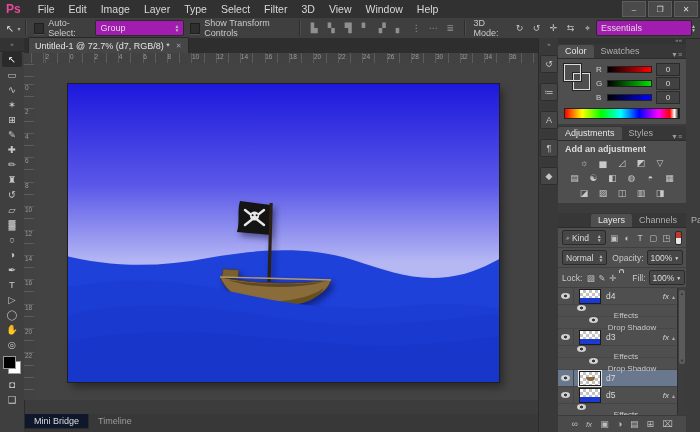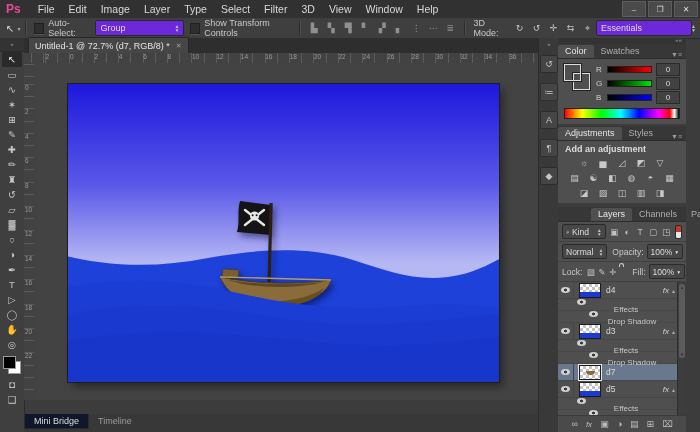--- a/index.html
+++ b/index.html
@@ -14,21 +14,21 @@
   .win-controls{margin-left:auto;display:flex;}
   .win-btn{width:22px;height:14px;margin-right:2px;background:#4a4a4a;border:1px solid #5d5d5d;
            font-size:8px;color:#ddd;display:flex;align-items:center;justify-content:center;}
   
   .optionsbar{position:absolute;left:0;top:18px;width:700px;height:20px;background:#3f3f3f;
               border-bottom:1px solid #2a2a2a;display:flex;align-items:center;font-size:9px;color:#c9c9c9;}
   .opt-sep{width:1px;height:14px;background:#2d2d2d;border-right:1px solid #4d4d4d;margin:0 5px;}
   .opt-tool{display:flex;align-items:center;margin-left:6px;font-size:10px;color:#e0e0e0;}
   .opt-tool .dd-arrow{font-size:6px;margin-left:3px;color:#aaa;}
   .checkbox{width:9px;height:9px;background:#2f2f2f;border:1px solid #1f1f1f;box-shadow:0 1px 0 #555;margin:0 4px 0 2px;}
-  .dropdown{display:flex;align-items:center;background:#6d28d9;border:1px solid #2a2a2a;
+  .dropdown{display:flex;align-items:center;background:#a21caf;border:1px solid #2a2a2a;
             border-radius:2px;height:14px;padding:0 4px;margin:0 4px;color:#ddd;gap:44px;}
   .updown{display:flex;flex-direction:column;font-size:5px;line-height:4px;margin-left:5px;color:#bbb;}
   .mini-icon{width:15px;text-align:center;color:#8f8f8f;font-size:9px;margin:0 1px;}
   .mini-icon.bright{color:#c2c2c2;}
   .workspace-dd{margin-left:auto;margin-right:8px;width:86px;justify-content:space-between;}
   
   .tabstrip{position:absolute;left:24px;top:38px;width:514px;height:15px;background:#2e2e2e;
             border-bottom:1px solid #252525;display:flex;align-items:flex-end;}
   .doctab{height:15px;background:#464646;border:1px solid #272727;border-bottom:none;
           border-radius:2px 2px 0 0;display:flex;align-items:center;padding:0 6px;margin-left:4px;
@@ -417,21 +417,21 @@
           <div class="adj-row">
             <span class="adj-btn">◪</span>
             <span class="adj-btn">▨</span>
             <span class="adj-btn">◫</span>
             <span class="adj-btn">▥</span>
             <span class="adj-btn">◨</span>
           </div>
         </div>
     </div>
 
-    <div class="ptabs" id="layers-tabs" style="margin-top:4px;padding-left:33px;">
+    <div class="ptabs" id="layers-tabs" style="margin-top:10px;padding-left:33px;">
         <span class="ptab active">Layers</span>
         <span class="ptab">Channels</span>
         <span class="ptab">Paths</span>
         <span class="pmenu">▼≡</span>
       </div>
     <div class="panel-body layers-wrap">
       <div class="lfilter">
         <span class="dd-small" style="width:46px;justify-content:space-between;">
           <span style="display:flex;align-items:center;gap:2px;">
             <span style="font-size:7px;">⌕</span>

